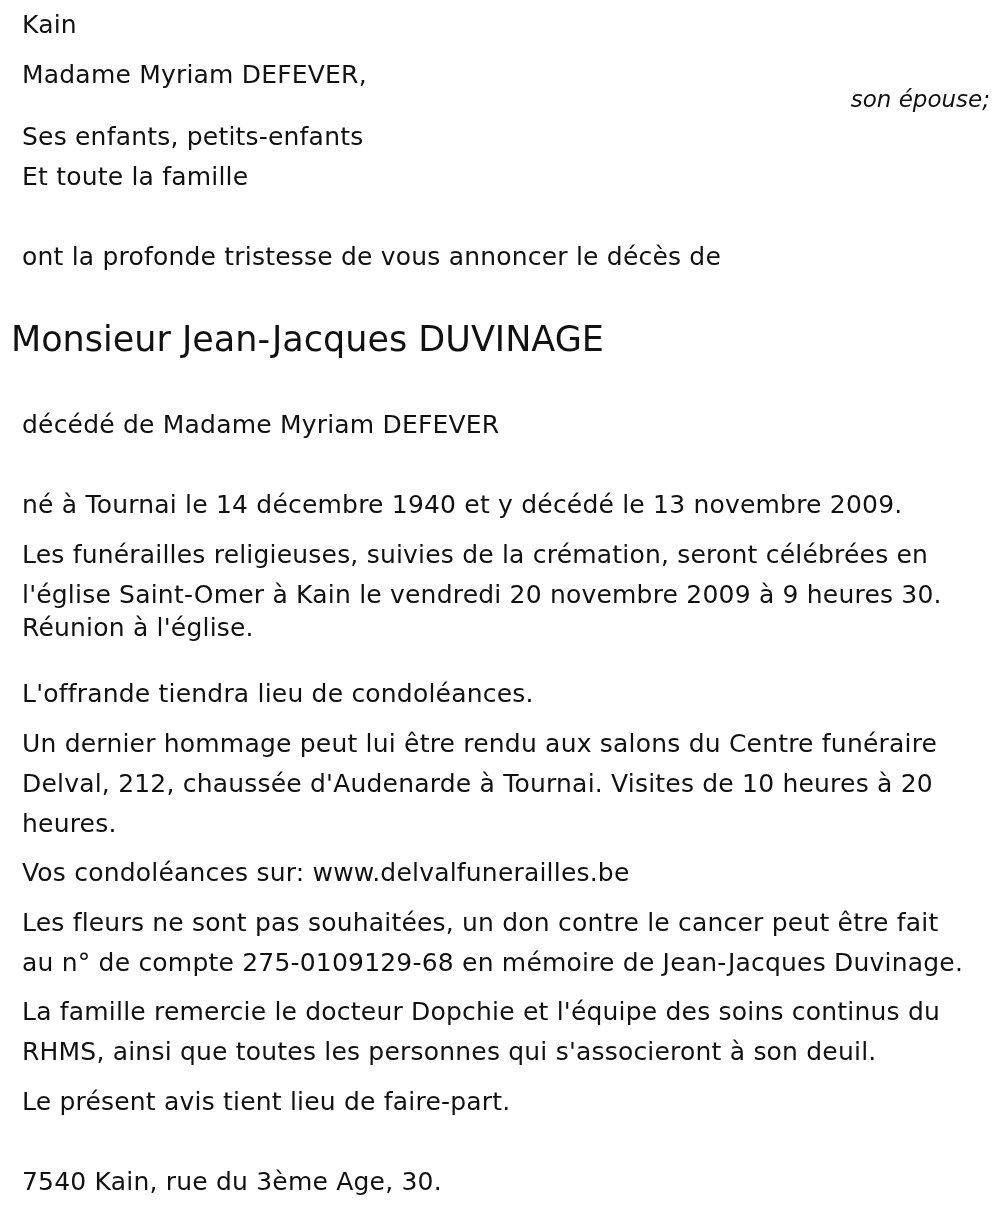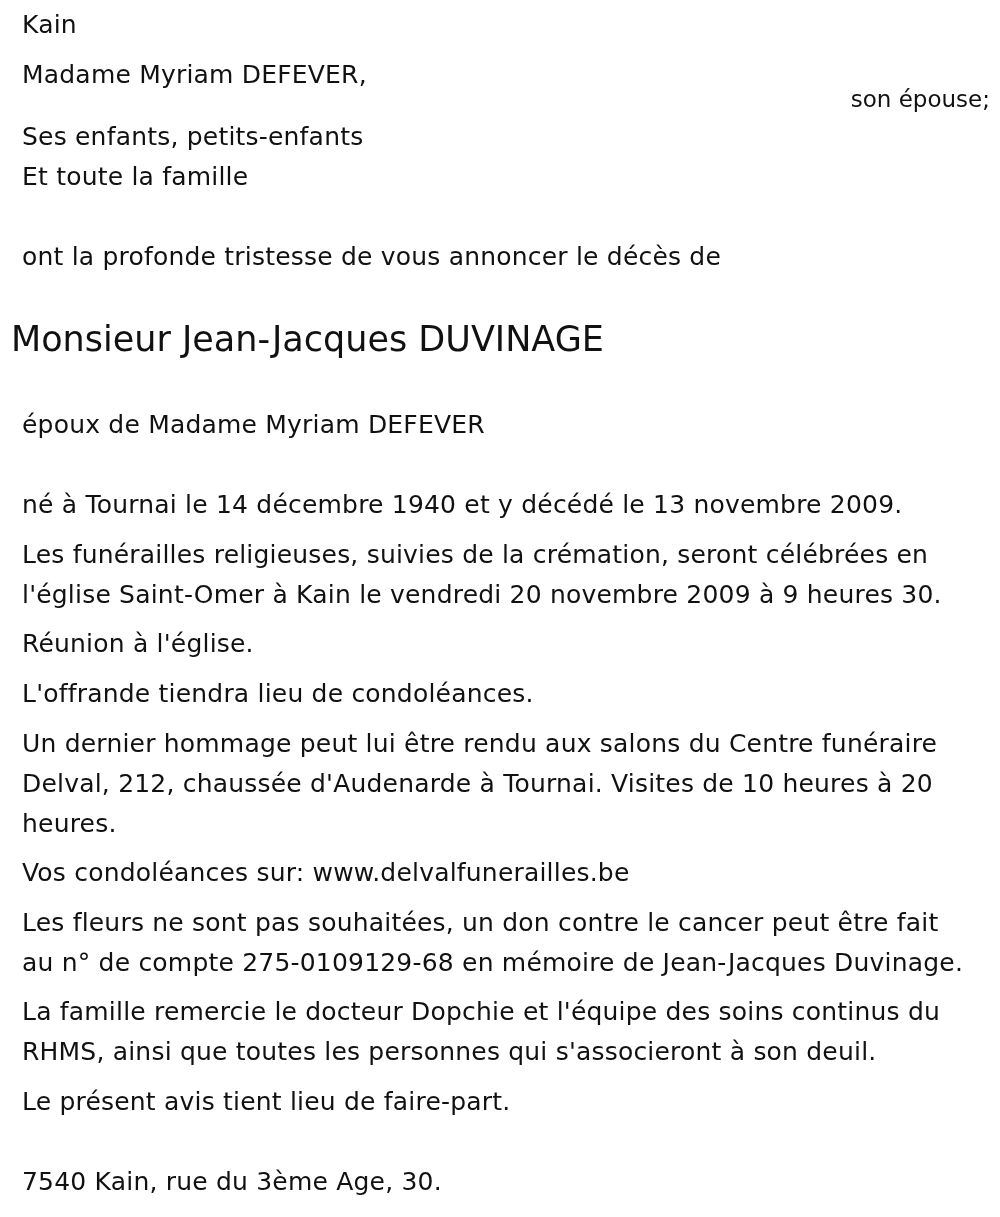--- a/index.html
+++ b/index.html
@@ -1,44 +1,44 @@
 <!DOCTYPE html>
 <html><head>
   <meta charset="utf-8">
   <style>
     html, body { margin: 0; padding: 0; background: #ffffff; }
     body {
       width: 1000px; height: 1217px; position: relative; overflow: hidden;
       font-family: "DejaVu Sans", sans-serif; color: #111111;
     }
     .line { position: absolute; left: 11px; font-size: 25px; line-height: 40px; white-space: nowrap; letter-spacing: 0.2px; margin-left: 11px; }
-    .right { position: absolute; right: 10px; font-size: 23px; line-height: 30px; }
+    .right { position: absolute; right: 10px; font-size: 23px; font-style: italic; line-height: 30px; }
     .title { position: absolute; left: 11px; font-size: 35px; font-weight: normal; line-height: 44px; white-space: nowrap; }
     b { font-weight: normal; }
   </style>
 </head>
 <body>
 
 <div>
   <div class="line" style="top:5px">Kain</div>
   <div class="line" style="top:55px">Madame Myriam DEFEVER,</div>
   <div class="right" style="top:84px">son épouse;</div>
   <div class="line" style="top:117px">Ses enfants, petits-enfants</div>
   <div class="line" style="top:157px">Et toute la famille</div>
 
   <div class="line" style="top:237px">ont la profonde tristesse de vous annoncer le décès de</div>
 
   <div class="title" style="top:317px">Monsieur Jean-Jacques DUVINAGE</div>
 
-  <div class="line" style="top:405px">époux de Madame Myriam DEFEVER</div>
+  <div class="line" style="top:405px">décédé de Madame Myriam DEFEVER</div>
 
   <div class="line" style="top:485px">né à Tournai le 14 décembre 1940 et y décédé le 13 novembre 2009.</div>
   <div class="line" style="top:535px">Les funérailles religieuses, suivies de la crémation, seront célébrées en</div>
   <div class="line" style="top:575px"><span>l'église Saint-Omer à Kain </span><b>le vendredi 20 novembre 2009 à 9 heures 30</b><span>.</span></div>
-  <div class="line" style="top:624px">Réunion à l'église.</div>
+  <div class="line" style="top:608px">Réunion à l'église.</div>
   <div class="line" style="top:674px">L'offrande tiendra lieu de condoléances.</div>
   <div class="line" style="top:724px">Un dernier hommage peut lui être rendu aux salons du Centre funéraire</div>
   <div class="line" style="top:764px">Delval, 212, chaussée d'Audenarde à Tournai. Visites de 10 heures à 20</div>
   <div class="line" style="top:804px">heures.</div>
   <div class="line" style="top:853px">Vos condoléances sur: www.delvalfunerailles.be</div>
   <div class="line" style="top:903px">Les fleurs ne sont pas souhaitées, un don contre le cancer peut être fait</div>
   <div class="line" style="top:943px">au n° de compte 275-0109129-68 en mémoire de Jean-Jacques Duvinage.</div>
   <div class="line" style="top:992px">La famille remercie le docteur Dopchie et l'équipe des soins continus du</div>
   <div class="line" style="top:1032px">RHMS, ainsi que toutes les personnes qui s'associeront à son deuil.</div>
   <div class="line" style="top:1082px">Le présent avis tient lieu de faire-part.</div>

